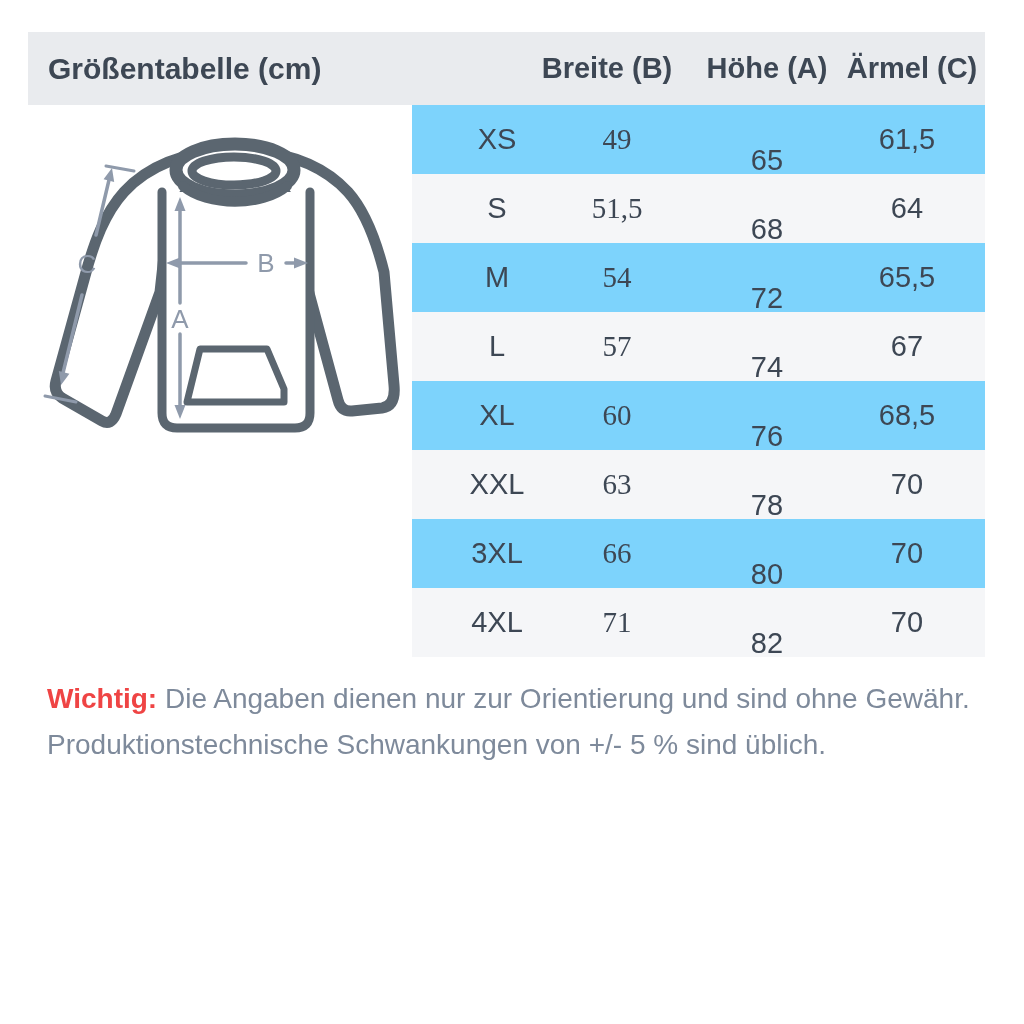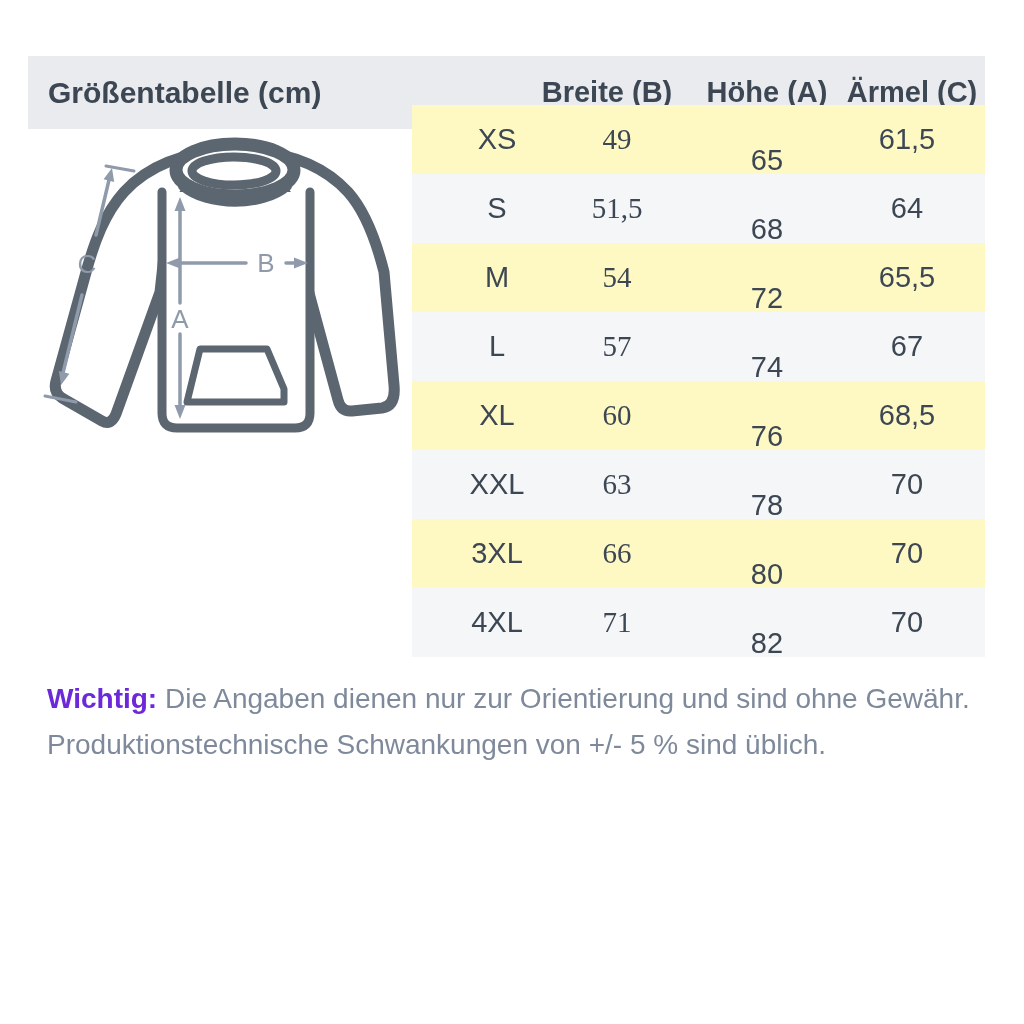--- a/index.html
+++ b/index.html
@@ -4,53 +4,52 @@
 <style>
   html,body{margin:0;padding:0;background:#ffffff;}
   .canvas{
     position:relative;width:1024px;height:1024px;background:#ffffff;
     font-family:"Liberation Sans", sans-serif;overflow:hidden;
   }
   
   .header-band{
     position:absolute;left:28px;top:32px;width:957px;height:73px;
     background:#e9ebee;
-    margin-top:24px;
   }
   .title{
     position:absolute;left:20px;top:0;height:73px;line-height:73px;
     font-size:30px;font-weight:bold;color:#3d4754;white-space:nowrap;
   }
   .colhead{
     position:absolute;top:0;height:73px;line-height:73px;width:180px;
     text-align:center;font-size:29px;font-weight:bold;color:#3d4754;white-space:nowrap;
   }
   .colhead.c1{left:489px;}
   .colhead.c2{left:649px;}
   .colhead.c3{left:794px;}
   
   .rows{position:absolute;left:412px;top:105px;width:573px;}
-  .row{position:relative;height:69px;background:#fef9c3;}
+  .row{position:relative;height:69px;background:#7dd3fc;}
   .row:nth-child(even){background:#f5f6f8;}
   .cell{
     position:absolute;top:0;height:69px;line-height:69px;width:150px;
     text-align:center;font-size:29px;color:#3d4754;white-space:nowrap;
   }
   .cell.size{left:10px;}
   .cell.b{left:130px;font-family:Liberation Serif, serif;}
   .cell.a{left:280px;margin-top:21px;}
   .cell.c{left:420px;}
   
   .diagram{position:absolute;left:30px;top:120px;width:380px;height:345px;}
   
   .note{
     position:absolute;left:47px;top:676px;width:930px;
     font-size:28px;line-height:46px;color:#7e8a9b;
   }
-  .note strong{color:#6d28d9;font-weight:bold;}
+  .note strong{color:#ef4444;font-weight:bold;}
 </style>
 </head>
 <body>
 
 <div class="canvas">
 
   <div class="header-band">
     <div class="title">Größentabelle (cm)</div>
     <div class="colhead c2">Höhe (A)</div>
     <div class="colhead c1">Breite (B)</div>

